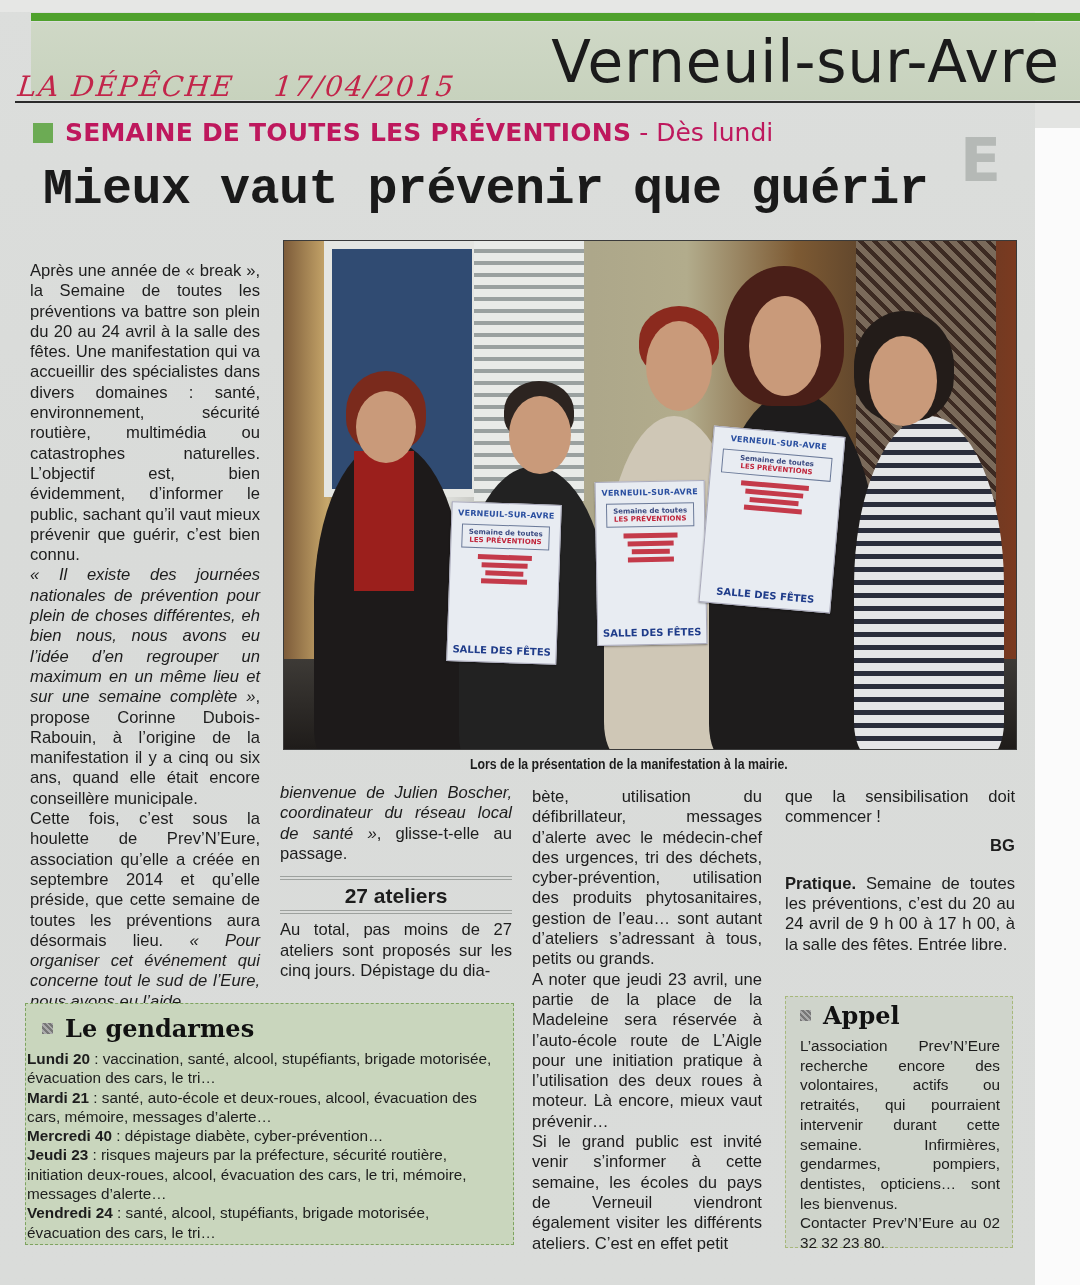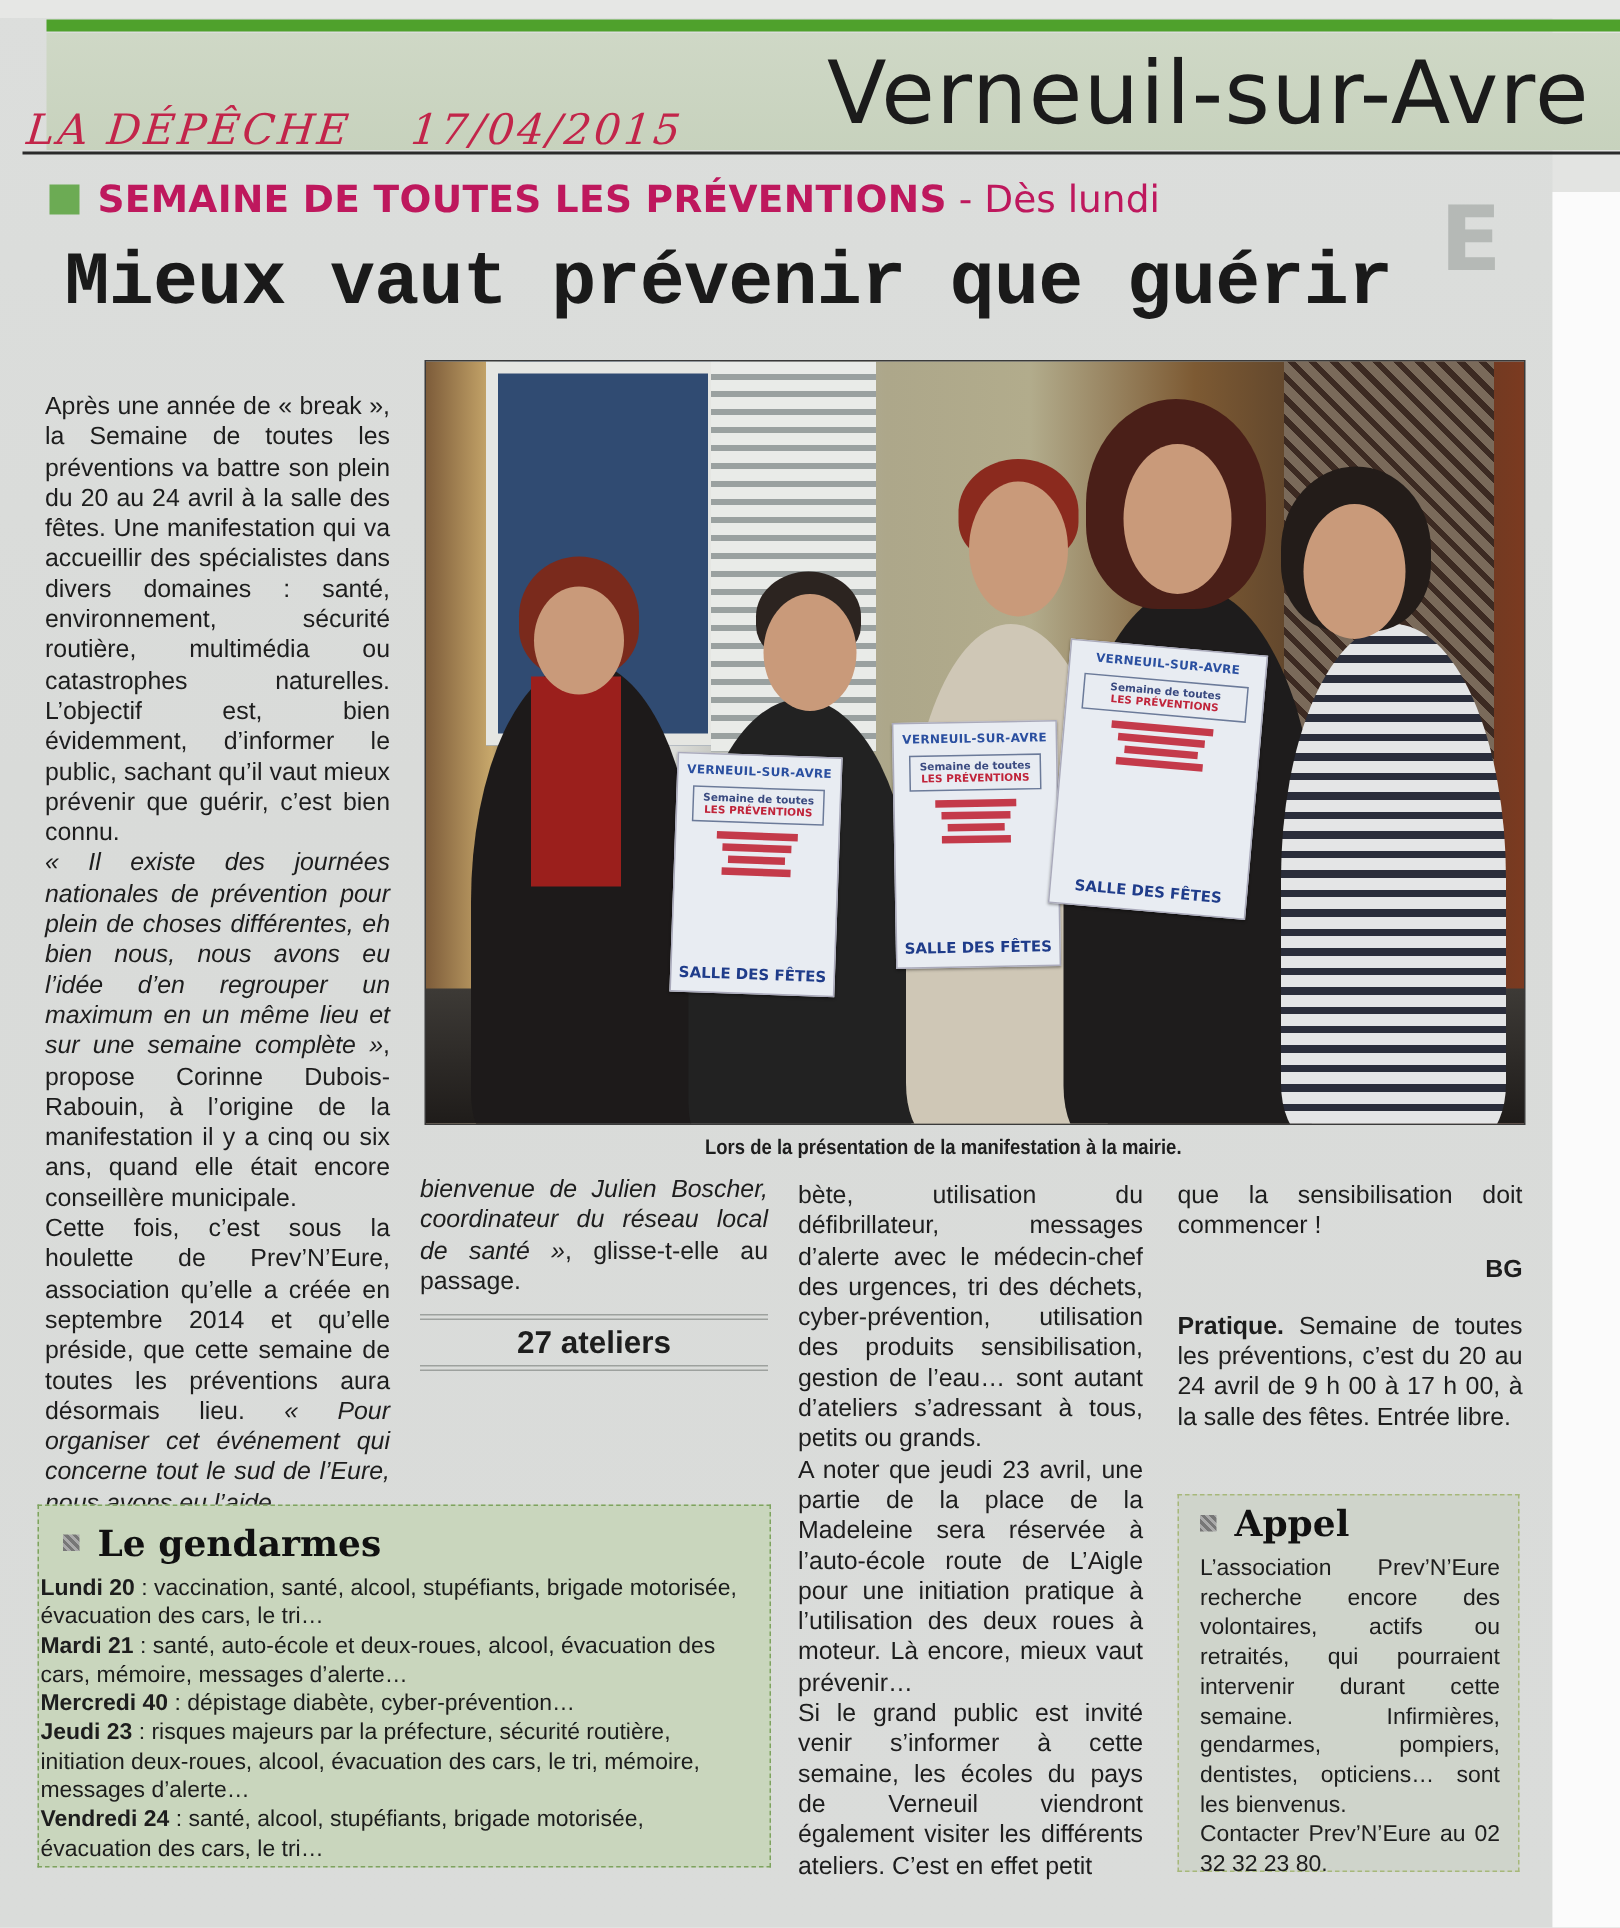--- a/index.html
+++ b/index.html
@@ -215,24 +215,25 @@
         <div style="width:60%"></div>
       </div>
     <div class="foot">SALLE DES FÊTES</div>
   </div>
 </div>
 <div class="caption">Lors de la présentation de la manifestation à la mairie.</div>
 
 <div class="col col2">
   <p><i>bienvenue de Julien Boscher, coordinateur du réseau local de santé »</i><span>, glisse-t-elle au passage.</span></p>
   <div class="subhead">27 ateliers</div>
+  <p>Au total, pas moins de 27 ateliers sont proposés sur les cinq jours. Dépistage du dia-</p>
 </div>
 
 <div class="col col3">
-  <p>bète, utilisation du défibrillateur, messages d’alerte avec le médecin-chef des urgences, tri des déchets, cyber-prévention, utilisation des produits sensibilisation, gestion de l’eau… sont autant d’ateliers s’adressant à tous, petits ou grands.</p>
+  <p>bète, utilisation du défibrillateur, messages d’alerte avec le médecin-chef des urgences, tri des déchets, cyber-prévention, utilisation des produits phytosanitaires, gestion de l’eau… sont autant d’ateliers s’adressant à tous, petits ou grands.</p>
   <p>A noter que jeudi 23 avril, une partie de la place de la Madeleine sera réservée à l’auto-école route de L’Aigle pour une initiation pratique à l’utilisation des deux roues à moteur. Là encore, mieux vaut prévenir…</p>
   <p>Si le grand public est invité venir s’informer à cette semaine, les écoles du pays de Verneuil viendront également visiter les différents ateliers. C’est en effet petit</p>
 </div>
 
 <div class="col col4">
   <p>que la sensibilisation doit commencer !</p>
   <div class="sig">BG</div>
   <p><b>Pratique.</b><span> Semaine de toutes les préventions, c’est du 20 au 24 avril de 9 h 00 à 17 h 00, à la salle des fêtes. Entrée libre.</span></p>
 </div>
 

